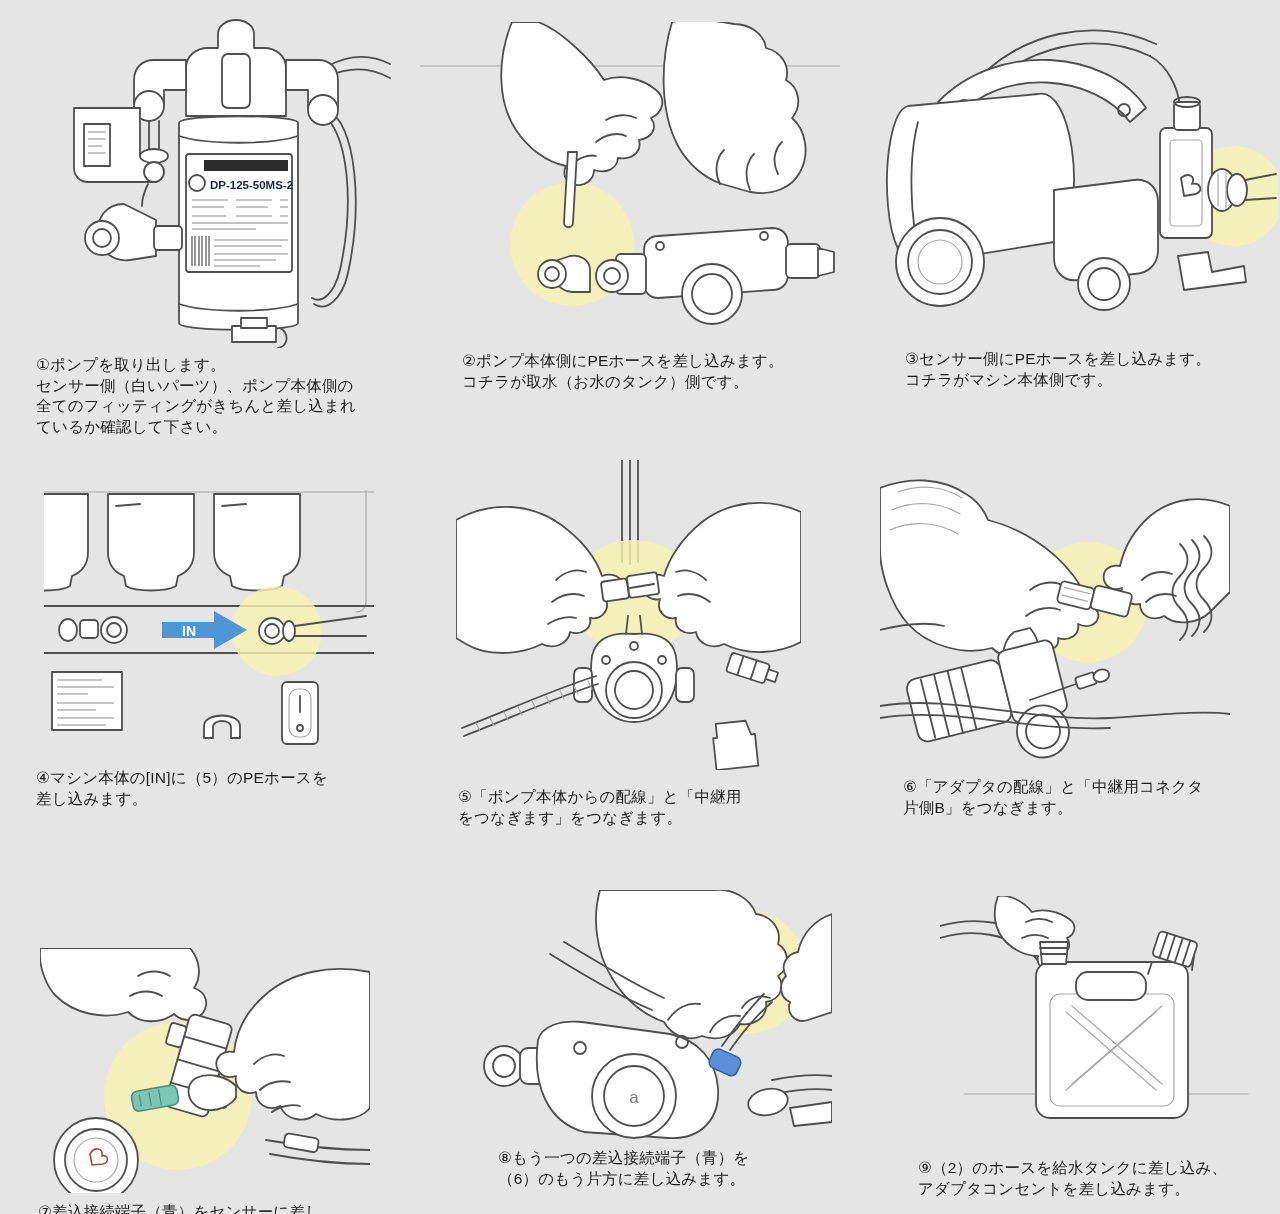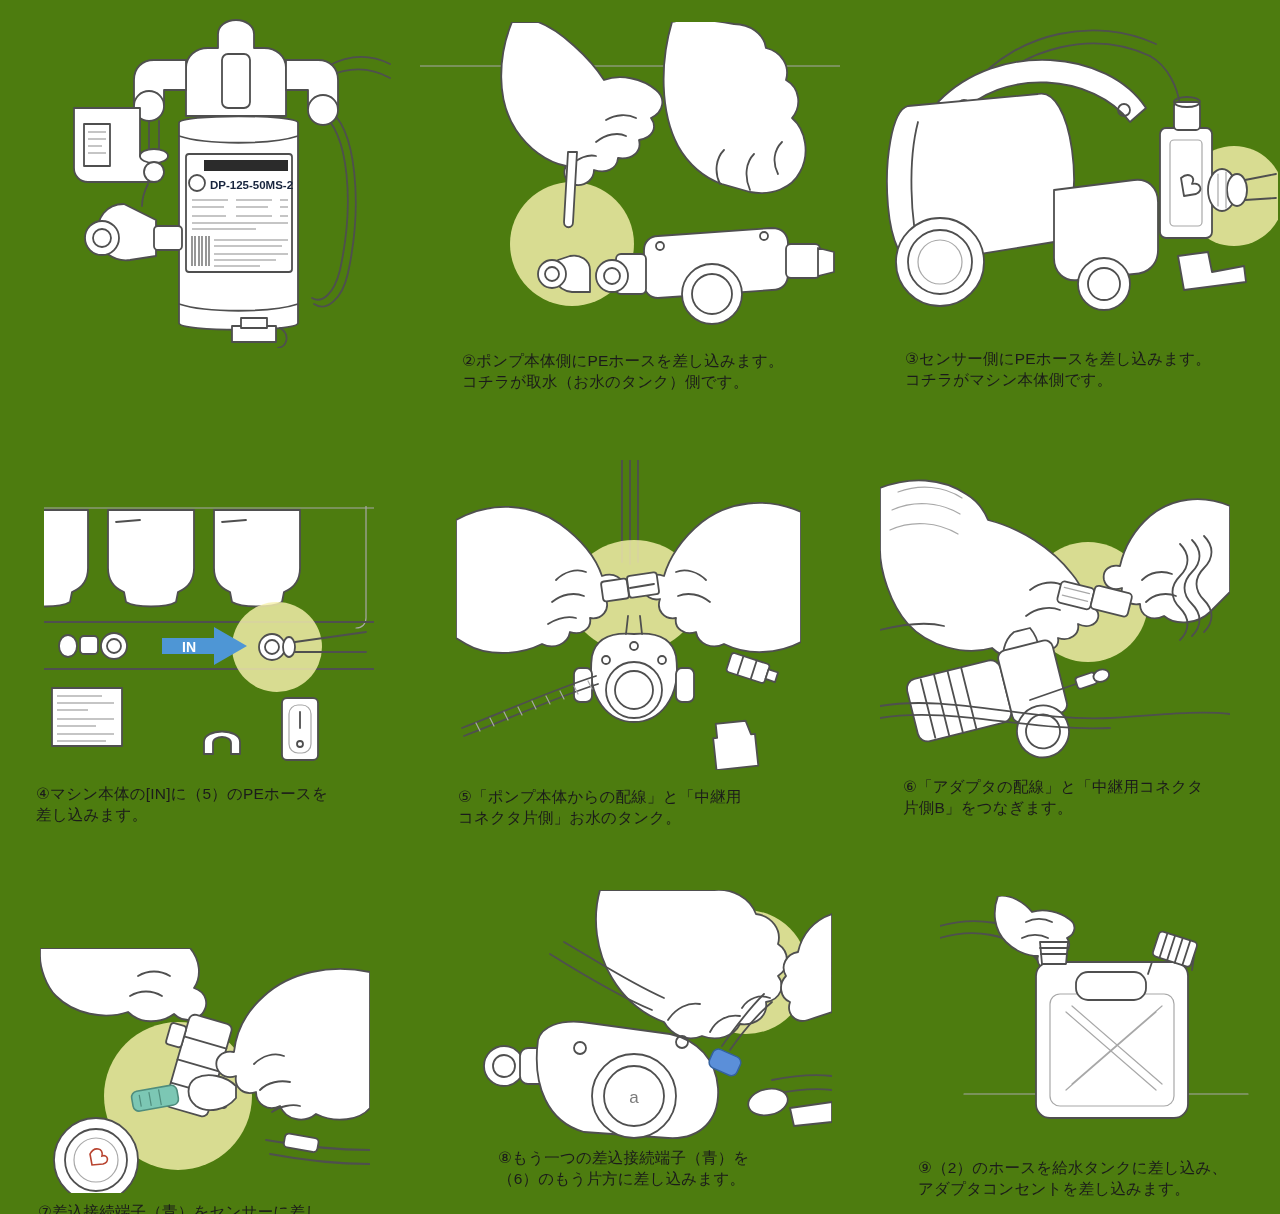--- a/index.html
+++ b/index.html
@@ -1,17 +1,17 @@
 <!DOCTYPE html>
 <html><head>
 <meta charset="utf-8">
 <style>
   html,body{margin:0;padding:0;background:#ffffff;}
   .sheet{
-    position:relative;width:1280px;height:1214px;background:#4d7c0f;overflow:hidden;
+    position:relative;width:1280px;height:1214px;background:#e5e5e5;overflow:hidden;
     font-family:"Liberation Sans","DejaVu Sans",sans-serif;
   }
   .panel{position:absolute;}
   .fig{position:relative;}
   .cap{
     margin:0;font-size:15.5px;line-height:20.5px;color:#1b1b1b;
     white-space:pre-line;letter-spacing:0.2px;
   }
   
   .ink{stroke:#4f4f4f;fill:none;stroke-width:1.8;stroke-linecap:round;stroke-linejoin:round;}
@@ -69,20 +69,24 @@
         <path class="ink" d="M113,113 L113,142 M123,113 L123,142"></path>
         <ellipse class="ink-f" cx="118" cy="148" rx="14" ry="7"></ellipse>
         <circle class="ink-f" cx="118" cy="164" r="10"></circle>
         <path class="ink-f" d="M88,196 C70,196 60,210 62,228 C64,244 78,254 94,252 L120,248 L120,212 Z"></path>
         <circle class="ink-f" cx="66" cy="230" r="17"></circle>
         <circle class="ink" cx="66" cy="230" r="9"></circle>
         <rect class="ink-f" x="118" y="218" width="28" height="24" rx="4"></rect>
         <path class="ink" d="M112,176 C108,184 106,190 106,198"></path>
       </svg>
     </div>
+    <p class="cap" style="margin-top:7px;">①ポンプを取り出します。
+センサー側（白いパーツ）、ポンプ本体側の
+全てのフィッティングがきちんと差し込まれ
+ているか確認して下さい。</p>
   </section>
 
   <section class="panel" style="left:878px;top:8px;width:402px;">
     <div class="fig" style="width:400px;height:340px;">
       <svg width="400" height="325" viewBox="0 0 400 325" style="margin-top:2px">
         <circle class="hl" cx="356" cy="186" r="50"></circle>
         <path class="ink" d="M96,74 C140,22 218,6 278,34"></path>
         <path class="ink" d="M104,84 C146,36 216,20 272,46"></path>
         <path class="ink" d="M272,46 C290,56 300,78 302,96"></path>
         <path class="ink-f" d="M60,92 C120,30 230,40 268,98 L252,112 C216,64 124,56 78,108 Z"></path>
@@ -140,21 +144,21 @@
         <rect class="ink-f" x="366" y="222" width="34" height="34" rx="5"></rect>
         <path class="ink-f" d="M398,226 L414,230 L414,250 L398,254 Z"></path>
         <circle class="ink" cx="240" cy="224" r="4"></circle>
           <circle class="ink" cx="344" cy="214" r="4"></circle>
       </svg>
     </div>
     <p class="cap" style="margin-top:3px;padding-left:42px;">②ポンプ本体側にPEホースを差し込みます。
 コチラが取水（お水のタンク）側です。</p>
   </section>
 
-  <section class="panel" style="left:36px;top:460px;width:384px;">
+  <section class="panel" style="left:36px;top:444px;width:384px;">
     <div class="fig" style="width:355px;height:318px;">
       <svg width="330" height="260" viewBox="0 0 330 260" style="margin-top:46px;margin-left:8px;">
         <path class="lite" d="M0,2 L330,2"></path>
         <g>
           <path class="ink-f" d="M-28,4 L44,4 L44,62 C44,74 38,82 28,86 L26,96 C16,102 -14,102 -24,96 L-26,86 Z"></path>
           <path class="ink-f" d="M64,4 L150,4 L150,62 C150,74 144,82 134,86 L132,96 C122,102 92,102 82,96 L80,86 C70,82 64,74 64,62 Z"></path>
           <path class="ink" d="M72,16 L96,14"></path>
           <path class="ink-f" d="M170,4 L256,4 L256,62 C256,74 250,82 240,86 L238,96 C228,102 198,102 188,96 L186,86 C176,82 170,74 170,62 Z"></path>
           <path class="ink" d="M178,16 L202,14"></path>
         </g>
@@ -219,21 +223,21 @@
         <path class="lite" d="M132,221 L136,229 M118,226 L122,234 M104,231 L108,239 M90,236 L94,244 M76,241 L80,249 M62,247 L66,255 M48,252 L52,260 M34,258 L38,266 M20,263 L24,271"></path>
         <g transform="rotate(18 292 208)">
           <rect class="ink-f" x="272" y="198" width="40" height="20" rx="3"></rect>
           <path class="ink" d="M284,198 L284,218 M298,198 L298,218"></path>
           <rect class="ink-f" x="312" y="203" width="10" height="10"></rect>
         </g>
         <path class="ink-f" d="M262,262 L292,262 L296,276 L300,276 L300,308 L258,308 L258,276 L262,276 Z" transform="rotate(-6 279 285)"></path>
       </svg>
     </div>
     <p class="cap" style="margin-top:7px;padding-left:38px;">⑤「ポンプ本体からの配線」と「中継用
-コネクタ片側」お水のタンク。</p>
+をつなぎます」をつなぎます。</p>
   </section>
 
   <section class="panel" style="left:878px;top:460px;width:402px;">
     <div class="fig" style="width:400px;height:320px;">
       <svg width="350" height="310" viewBox="0 0 350 310" style="margin-left:2px;margin-top:10px;">
         <circle class="hl" cx="208" cy="132" r="60"></circle>
         <path class="ink-f" d="M0,18 C30,6 62,8 86,24 C96,30 104,40 108,50 C140,58 172,78 192,104 C202,116 206,128 202,136 C212,134 220,140 218,148 C216,156 206,158 198,154 C200,164 190,172 178,168 C180,178 168,184 156,178 C146,190 124,190 112,178 C84,186 48,176 28,154 C10,134 0,100 0,80 Z"></path>
         <path class="lite" d="M18,22 C40,14 64,16 82,28 M12,40 C34,30 60,32 80,44 M10,60 C32,50 58,52 78,64"></path>
         <path class="ink" d="M150,120 C160,112 174,110 184,116 M146,146 C156,138 170,136 180,140"></path>
         <path class="ink-f" d="M150,158 C160,170 162,186 154,196 C146,206 132,206 126,196 C120,186 124,170 134,162 Z"></path>

